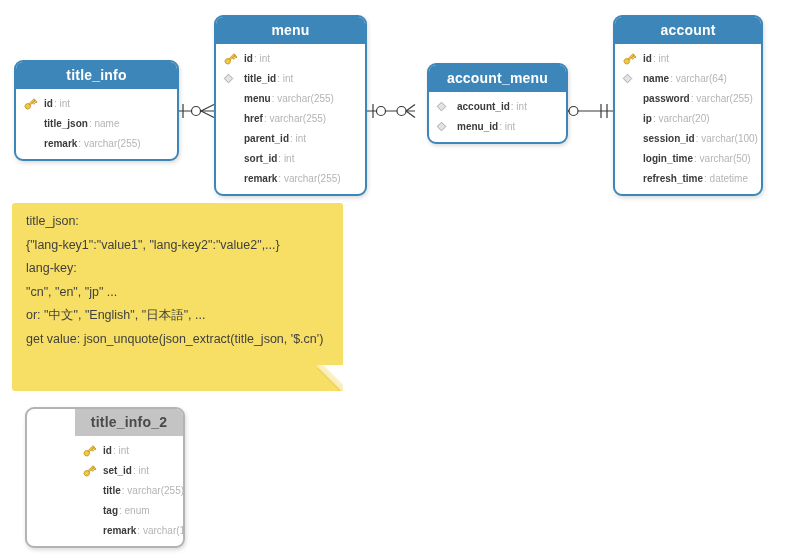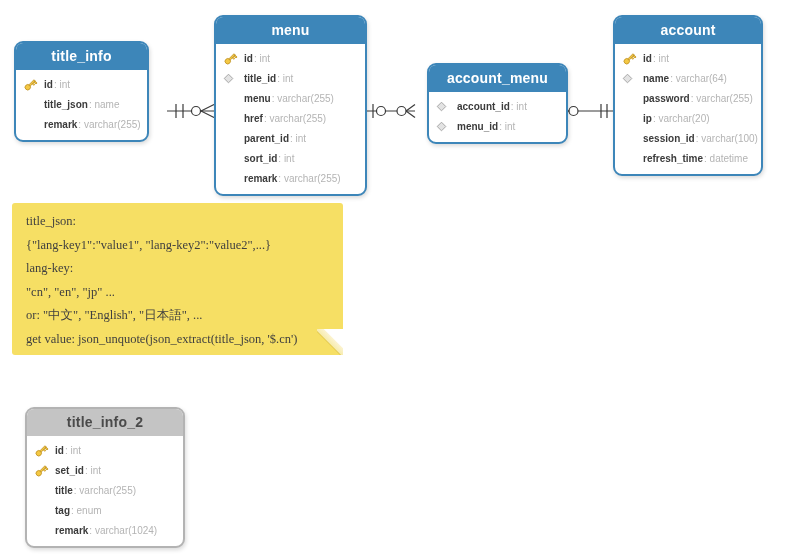--- a/index.html
+++ b/index.html
@@ -12,36 +12,36 @@
   *{box-sizing:border-box;}
   svg.wires{position:absolute;left:0;top:0;z-index:0;}
   .table{
     position:absolute;z-index:2;background:#fff;border:2px solid var(--blue);
     border-radius:9px;overflow:hidden;box-shadow:1px 2px 4px rgba(0,0,0,.15);
   }
   .tbl-header{
     background:var(--blue);color:#ffffff;font-weight:bold;font-size:14px;
     text-align:center;padding:5px 4px 6px;letter-spacing:.2px;
   }
-  .table.gray{border-color:var(--grayborder);}
+  .table.gray{border-color:var(--grayborder);padding-left:48px;}
   .table.gray .tbl-header{background:var(--grayhdr);color:#4a4a4a;}
   .tbl-body{padding:4px 0 6px;}
   .row{display:flex;align-items:center;height:20px;padding:0 7px;font-size:10px;white-space:nowrap;}
   .ficon{width:21px;min-width:21px;display:inline-flex;justify-content:flex-start;align-items:center;}
   .fname{font-weight:bold;color:var(--fname);}
   .ftype{color:var(--ftype);margin-left:1px;}
-  #tbl-0{left:14px;top:41px;width:135px;}
+  #tbl-0{left:14px;top:60px;width:165px;}
   #tbl-1{left:214px;top:15px;width:153px;}
   #tbl-2{left:427px;top:63px;width:141px;}
   #tbl-3{left:613px;top:15px;width:150px;}
   #tbl-4{left:25px;top:407px;width:160px;}
   .note{
-    position:absolute;z-index:1;left:12px;top:203px;width:331px;height:152px;
+    position:absolute;z-index:1;left:12px;top:203px;width:331px;height:188px;
     background:var(--yellow);border-radius:3px;padding:11px 12px 0 14px;
-    color:#3f3f3f;font-size:12.5px;font-family:Liberation Serif, serif;
+    color:#3f3f3f;font-size:12.5px;
   }
   .note p{margin:0 0 9.5px;line-height:14px;}
   .note::after{
     content:"";position:absolute;right:0;bottom:0;width:26px;height:26px;
     background:linear-gradient(225deg,#ffffff 0%,#ffffff 36%,#fbf3cf 38%,#f7ecb0 52%,#e3c94e 55%,rgba(0,0,0,0) 57%);
   }
 </style>
 </head>
 <body style="--blue: #3d86b9; --grayhdr: #c4c4c4; --grayborder: #b3b3b3; --yellow: #f6df64; --fname: #3b3b3b; --ftype: #b4b4b4;">
 
@@ -216,20 +216,25 @@
         <span class="fname">ip</span>
         <span class="ftype">: varchar(20)</span>
       </div>
       <div class="row">
         <span class="ficon"></span>
         <span class="fname">session_id</span>
         <span class="ftype">: varchar(100)</span>
       </div>
       <div class="row">
         <span class="ficon"></span>
+        <span class="fname">login_time</span>
+        <span class="ftype">: varchar(50)</span>
+      </div>
+      <div class="row">
+        <span class="ficon"></span>
         <span class="fname">refresh_time</span>
         <span class="ftype">: datetime</span>
       </div>
     </div>
 </div>
 
 <div class="table gray" id="tbl-4">
   <div class="tbl-header">title_info_2</div>
   <div class="tbl-body">
       <div class="row">

